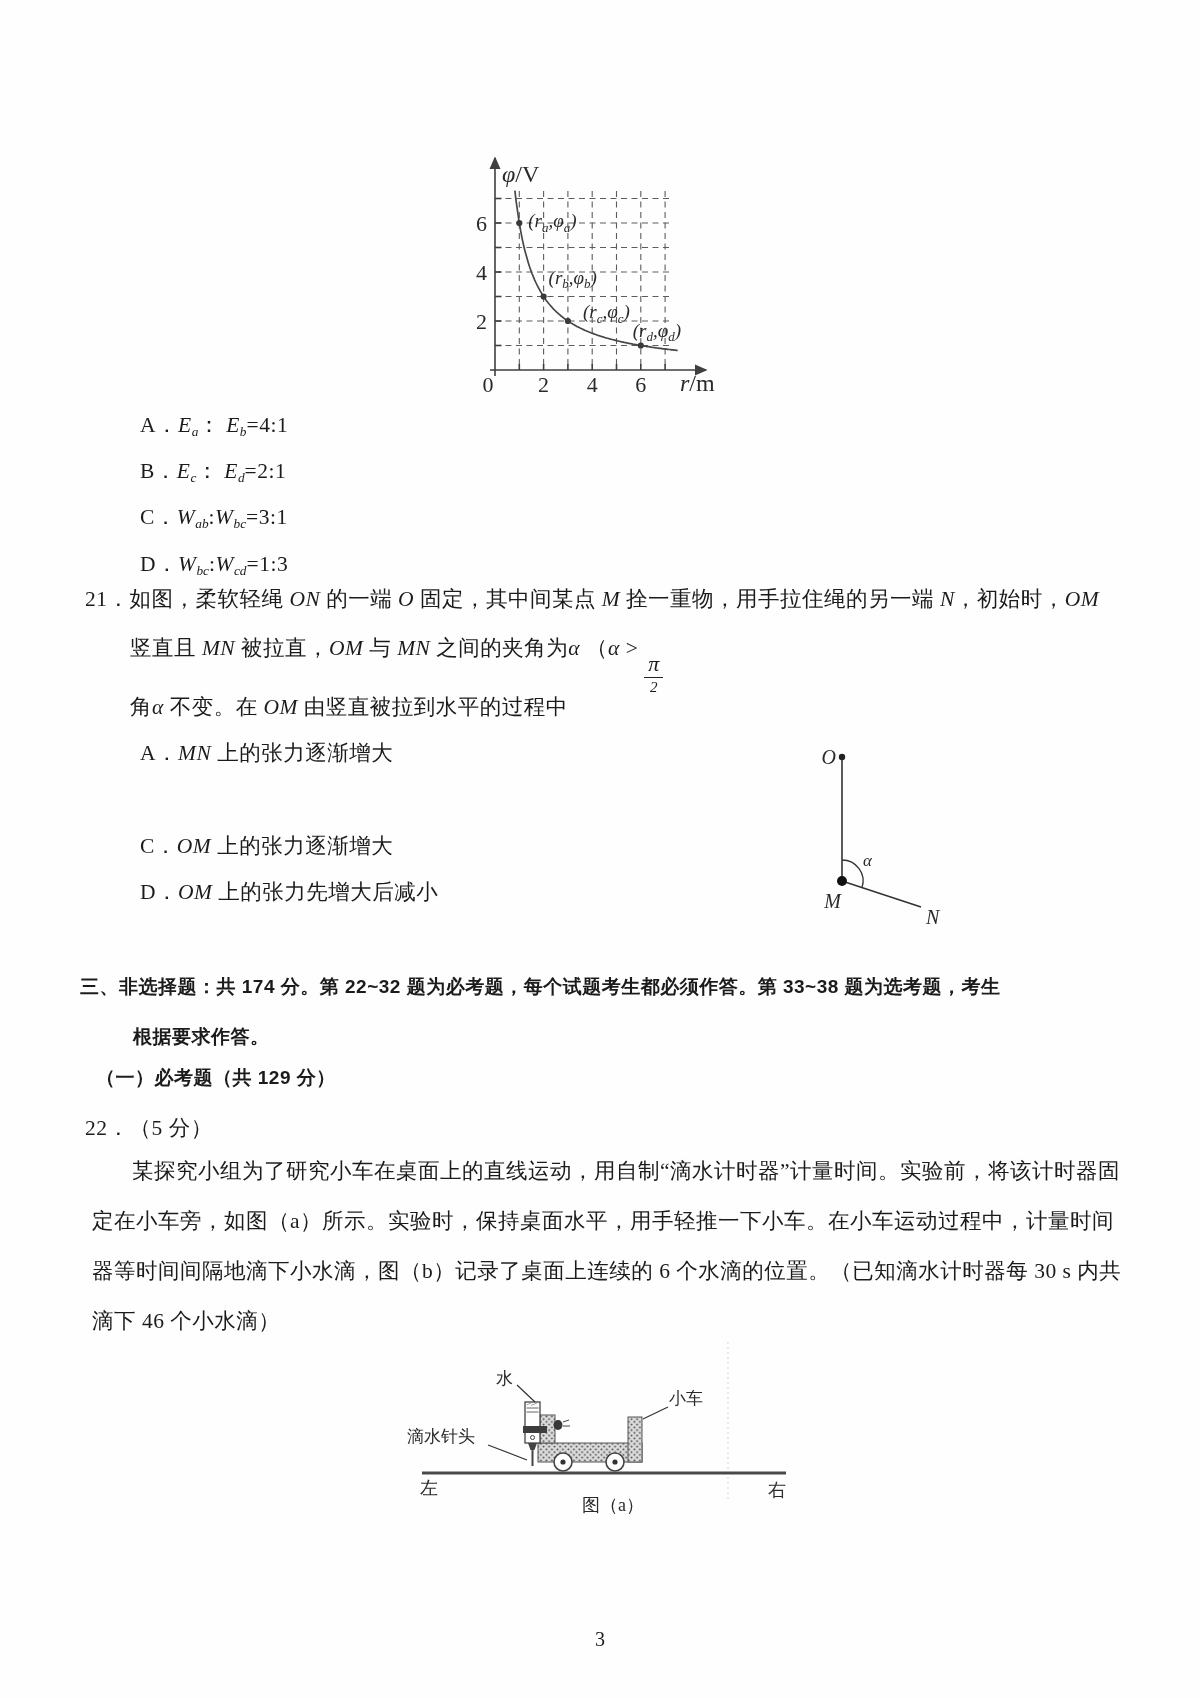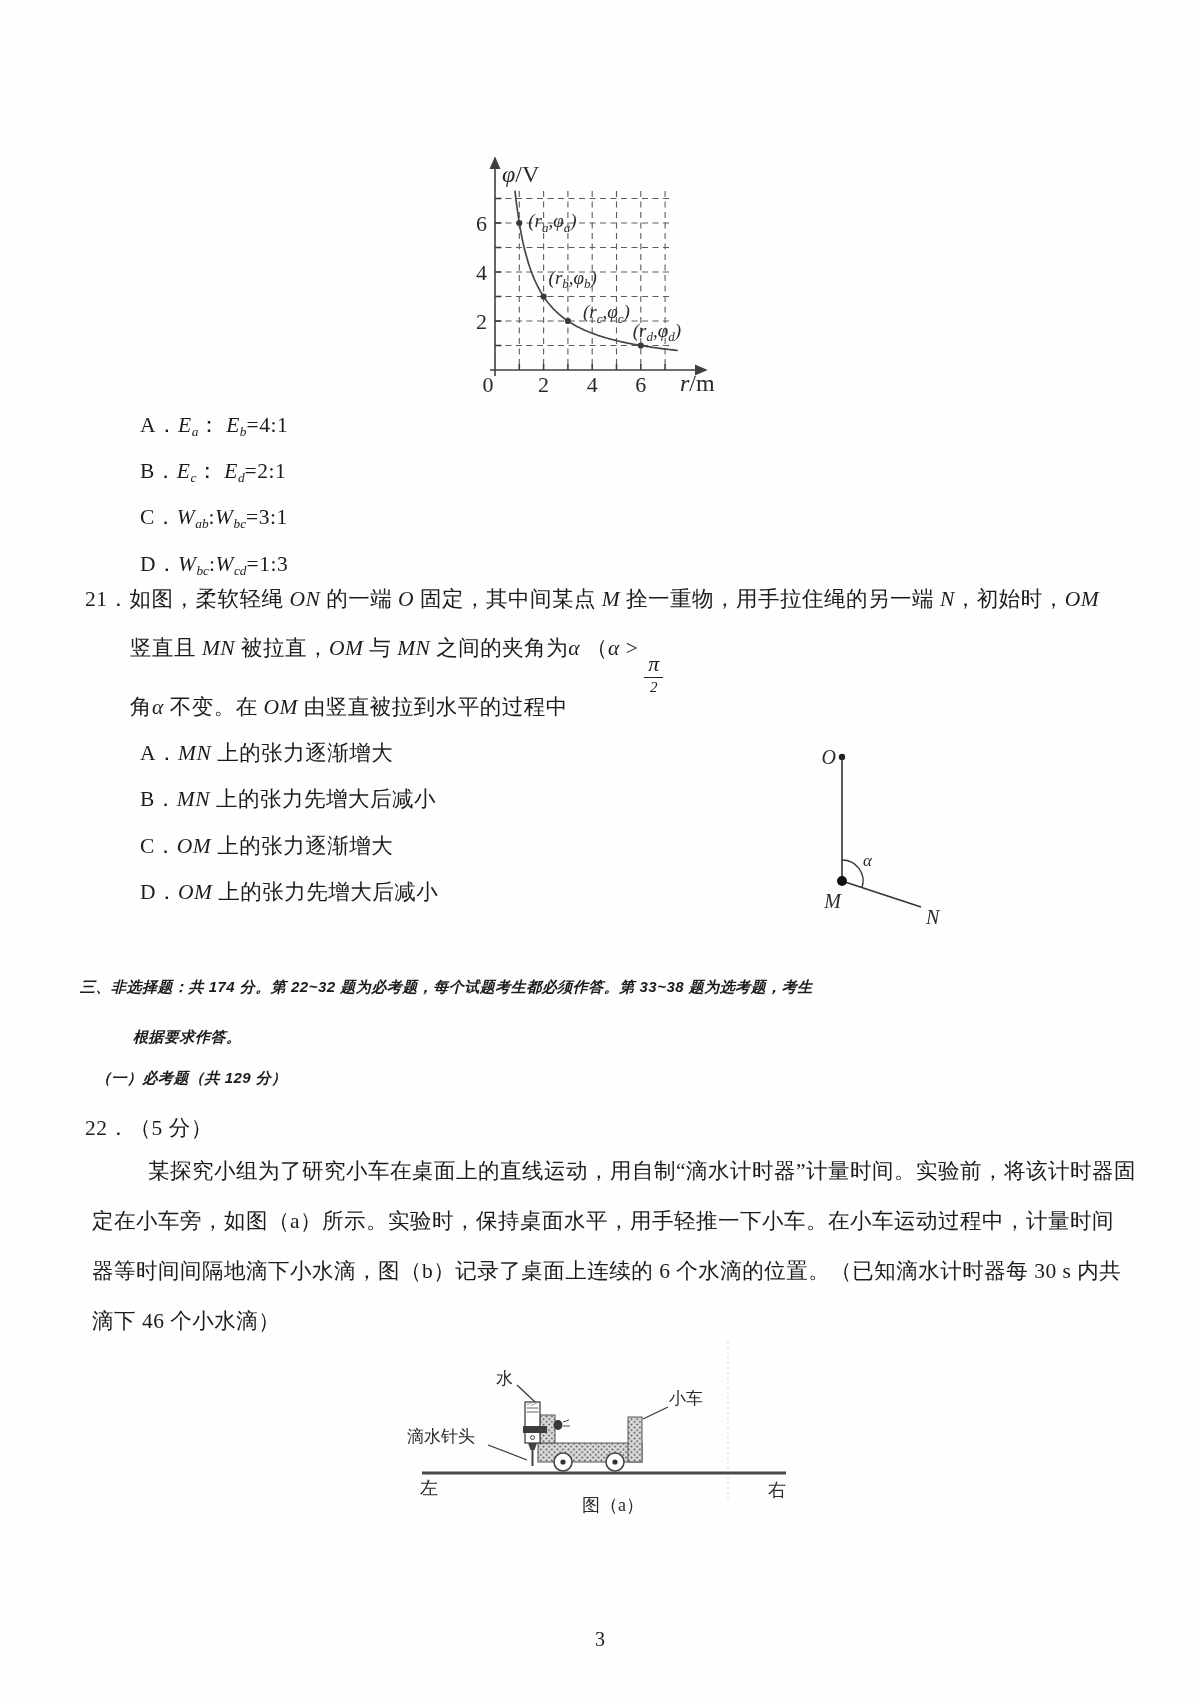--- a/index.html
+++ b/index.html
@@ -1,20 +1,20 @@
 <!DOCTYPE html>
 <html><head>
 <meta charset="utf-8">
 <style>
   html,body{margin:0;padding:0;background:#9a9a9a;}
   .page{position:relative;width:1200px;height:1698px;background:#fefefe;margin:0 auto;
         font-family:"Liberation Serif","DejaVu Serif",serif;color:#1b1b1b;overflow:hidden;}
   .abs{position:absolute;}
   .t{font-size:21.5px;line-height:30px;white-space:nowrap;letter-spacing:0.5px;}
-  .hei{font-family:"Liberation Sans","DejaVu Sans",sans-serif;font-weight:700;font-size:15px;font-style:italic;}
+  .hei{font-family:"Liberation Sans","DejaVu Sans",sans-serif;font-weight:700;font-size:19px;}
   .i{font-style:italic;}
   .sub{font-style:italic;font-size:0.62em;vertical-align:-0.28em;letter-spacing:0;}
   .frac{display:inline-flex;flex-direction:column;align-items:center;vertical-align:-1.05em;
         font-size:15px;line-height:1.2;font-style:italic;letter-spacing:0;}
   .frac .num{border-bottom:1.3px solid #222;padding:0 4px;}
   .frac .den{padding:0 2px;}
   svg text{font-family:"Liberation Serif","DejaVu Serif",serif;fill:#2a2a2a;}
   .grid{stroke:#5c5c5c;stroke-width:1.1;stroke-dasharray:6 4.5;fill:none;}
   .ax{stroke:#3f3f3f;stroke-width:1.6;}
   .curve{stroke:#474747;stroke-width:1.7;fill:none;}
@@ -93,42 +93,41 @@
   <div class="abs t" style="left:140px;top:502px"><span>C．</span><span class="i">W</span><span class="sub">ab</span><span>:</span><span class="i">W</span><span class="sub">bc</span><span>=3:1</span></div>
   <div class="abs t" style="left:140px;top:549px"><span>D．</span><span class="i">W</span><span class="sub">bc</span><span>:</span><span class="i">W</span><span class="sub">cd</span><span>=1:3</span></div>
 
   <div class="abs t" style="left:85px;top:584px"><span>21．如图，柔软轻绳 </span><span class="i">ON</span><span> 的一端 </span><span class="i">O</span><span> 固定，其中间某点 </span><span class="i">M</span><span> 拴一重物，用手拉住绳的另一端 </span><span class="i">N</span><span>，初始时，</span><span class="i">OM</span></div>
   <div class="abs t" style="left:130px;top:633px"><span>竖直且 </span><span class="i">MN</span><span> 被拉直，</span><span class="i">OM</span><span> 与 </span><span class="i">MN</span><span> 之间的夹角为</span><span class="i">α</span><span> （</span><span class="i">α</span><span> &gt; </span><span class="frac">
         <span class="num">π</span>
         <span class="den">2</span>
       </span></div>
   <div class="abs t" style="left:130px;top:692px"><span>角</span><span class="i">α</span><span> 不变。在 </span><span class="i">OM</span><span> 由竖直被拉到水平的过程中</span></div>
   <div class="abs t" style="left:140px;top:738px"><span>A．</span><span class="i">MN</span><span> 上的张力逐渐增大</span></div>
-  <div class="abs t" style="left:140px;top:784px"><span>B．</span><span class="i">MN</span><span> 上的张力先增大后减小</span></div>
   <div class="abs t" style="left:140px;top:831px"><span>C．</span><span class="i">OM</span><span> 上的张力逐渐增大</span></div>
   <div class="abs t" style="left:140px;top:877px"><span>D．</span><span class="i">OM</span><span> 上的张力先增大后减小</span></div>
 
   <svg class="abs" style="left:740px;top:688px" width="230" height="260" viewBox="0 0 230 260">
     <line x1="102" y1="71" x2="102" y2="193" stroke="#333" stroke-width="1.6"></line>
     <line x1="102" y1="193" x2="181" y2="219" stroke="#333" stroke-width="1.6"></line>
     <path d="M 102 172 A 21 21 0 0 1 122 199.6" fill="none" stroke="#333" stroke-width="1.3"></path>
     <circle cx="102" cy="69" r="3.2" fill="#222"></circle>
     <circle cx="102" cy="193" r="5" fill="#111"></circle>
     <text x="96" y="76" text-anchor="end" font-size="20" class="i">O</text>
     <text x="101" y="220" text-anchor="end" font-size="20" class="i">M</text>
     <text x="186" y="236" font-size="20" class="i">N</text>
     <text x="123" y="178" font-size="17" class="i">α</text>
   </svg>
 
   <div class="abs t hei" style="left:80px;top:972px">三、非选择题：共 174 分。第 22~32 题为必考题，每个试题考生都必须作答。第 33~38 题为选考题，考生</div>
   <div class="abs t hei" style="left:133px;top:1022px">根据要求作答。</div>
   <div class="abs t hei" style="left:96px;top:1063px">（一）必考题（共 129 分）</div>
 
   <div class="abs t" style="left:85px;top:1113px">22．（5 分）</div>
-  <div class="abs t" style="left:148px;top:1156px">某探究小组为了研究小车在桌面上的直线运动，用自制“滴水计时器”计量时间。实验前，将该计时器固</div>
+  <div class="abs t" style="left:132px;top:1156px">某探究小组为了研究小车在桌面上的直线运动，用自制“滴水计时器”计量时间。实验前，将该计时器固</div>
   <div class="abs t" style="left:92px;top:1206px">定在小车旁，如图（a）所示。实验时，保持桌面水平，用手轻推一下小车。在小车运动过程中，计量时间</div>
   <div class="abs t" style="left:92px;top:1256px">器等时间间隔地滴下小水滴，图（b）记录了桌面上连续的 6 个水滴的位置。（已知滴水计时器每 30  s 内共</div>
   <div class="abs t" style="left:92px;top:1306px">滴下 46 个小水滴）</div>
 
   <svg class="abs" style="left:380px;top:1338px" width="440" height="185" viewBox="0 0 440 185">
     <defs>
       <pattern id="stip" width="5.5" height="5.5" patternUnits="userSpaceOnUse">
         <rect width="5.5" height="5.5" fill="#dcdcdc"></rect>
         <circle cx="1.4" cy="1.4" r="1" fill="#4d4d4d"></circle>
         <circle cx="4.1" cy="4.1" r="1" fill="#4d4d4d"></circle>

